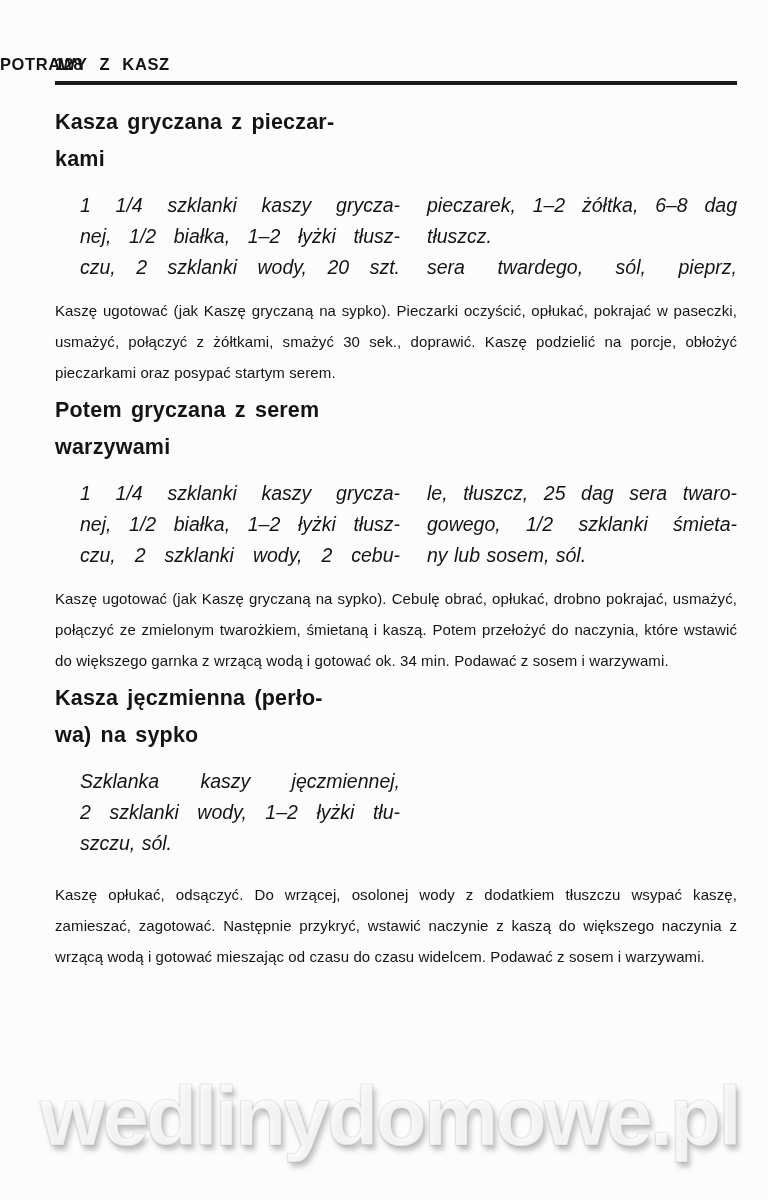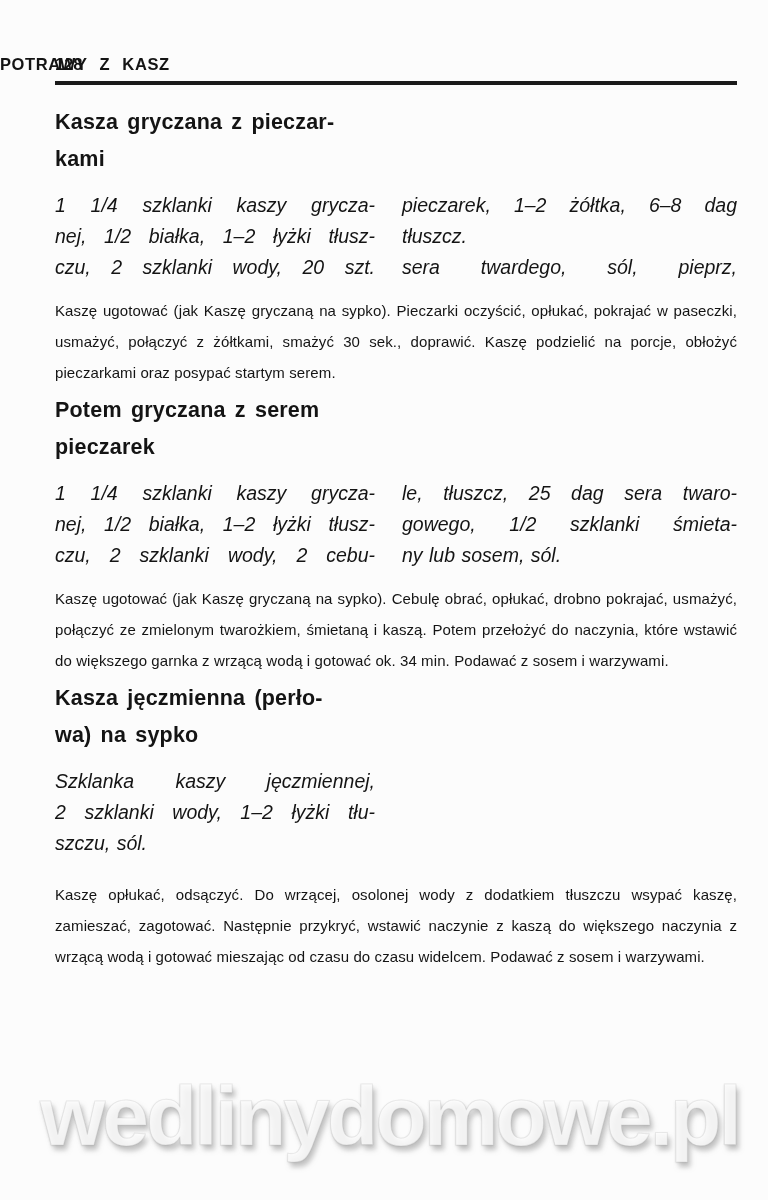--- a/index.html
+++ b/index.html
@@ -42,21 +42,21 @@
   .recipe-title.first { margin-top: 19px; }
 
   .ingredients {
     display: flex;
     margin-top: 12px;
     font-style: italic;
     font-size: 19.5px;
     line-height: 31px;
     word-spacing: 1px;
   }
-  .col-left  { width: 320px; flex: none; margin-right: 27px; }
+  .col-left  { width: 320px; flex: none; margin-right: 27px; margin-left: 25px; }
   .col-right { flex: 1; }
   .ing-line { text-align: justify; text-align-last: justify; }
   .ing-line.short { text-align: left; text-align-last: left; }
 
   .instructions {
     margin-top: 12px;
     font-size: 15px;
     line-height: 31px;
     text-align: justify;
     letter-spacing: 0.1px;
@@ -104,21 +104,21 @@
         <div class="ing-line short">tłuszcz.</div>
         <div class="ing-line">sera twardego, sól, pieprz,</div>
       </div>
     </div>
     <div class="instructions">Kaszę ugotować (jak Kaszę gryczaną na sypko). Pieczarki oczyścić, opłukać, pokrajać w paseczki, usmażyć, połączyć z żółtkami, smażyć 30 sek., doprawić. Kaszę podzielić na porcje, obłożyć pieczarkami oraz posypać startym serem.</div>
   </div>
 
   <div>
     <div class="recipe-title">
       <div>Potem gryczana z serem</div>
-      <div>pieczarek</div>
+      <div>warzywami</div>
     </div>
     <div class="ingredients">
       <div class="col-left">
         <div class="ing-line">1 1/4 szklanki kaszy grycza-</div>
         <div class="ing-line">nej, 1/2 białka, 1–2 łyżki tłusz-</div>
         <div class="ing-line">czu, 2 szklanki wody, 2 cebu-</div>
       </div>
       <div class="col-right">
         <div class="ing-line">le, tłuszcz, 25 dag sera twaro-</div>
         <div class="ing-line">gowego, 1/2 szklanki śmieta-</div>

